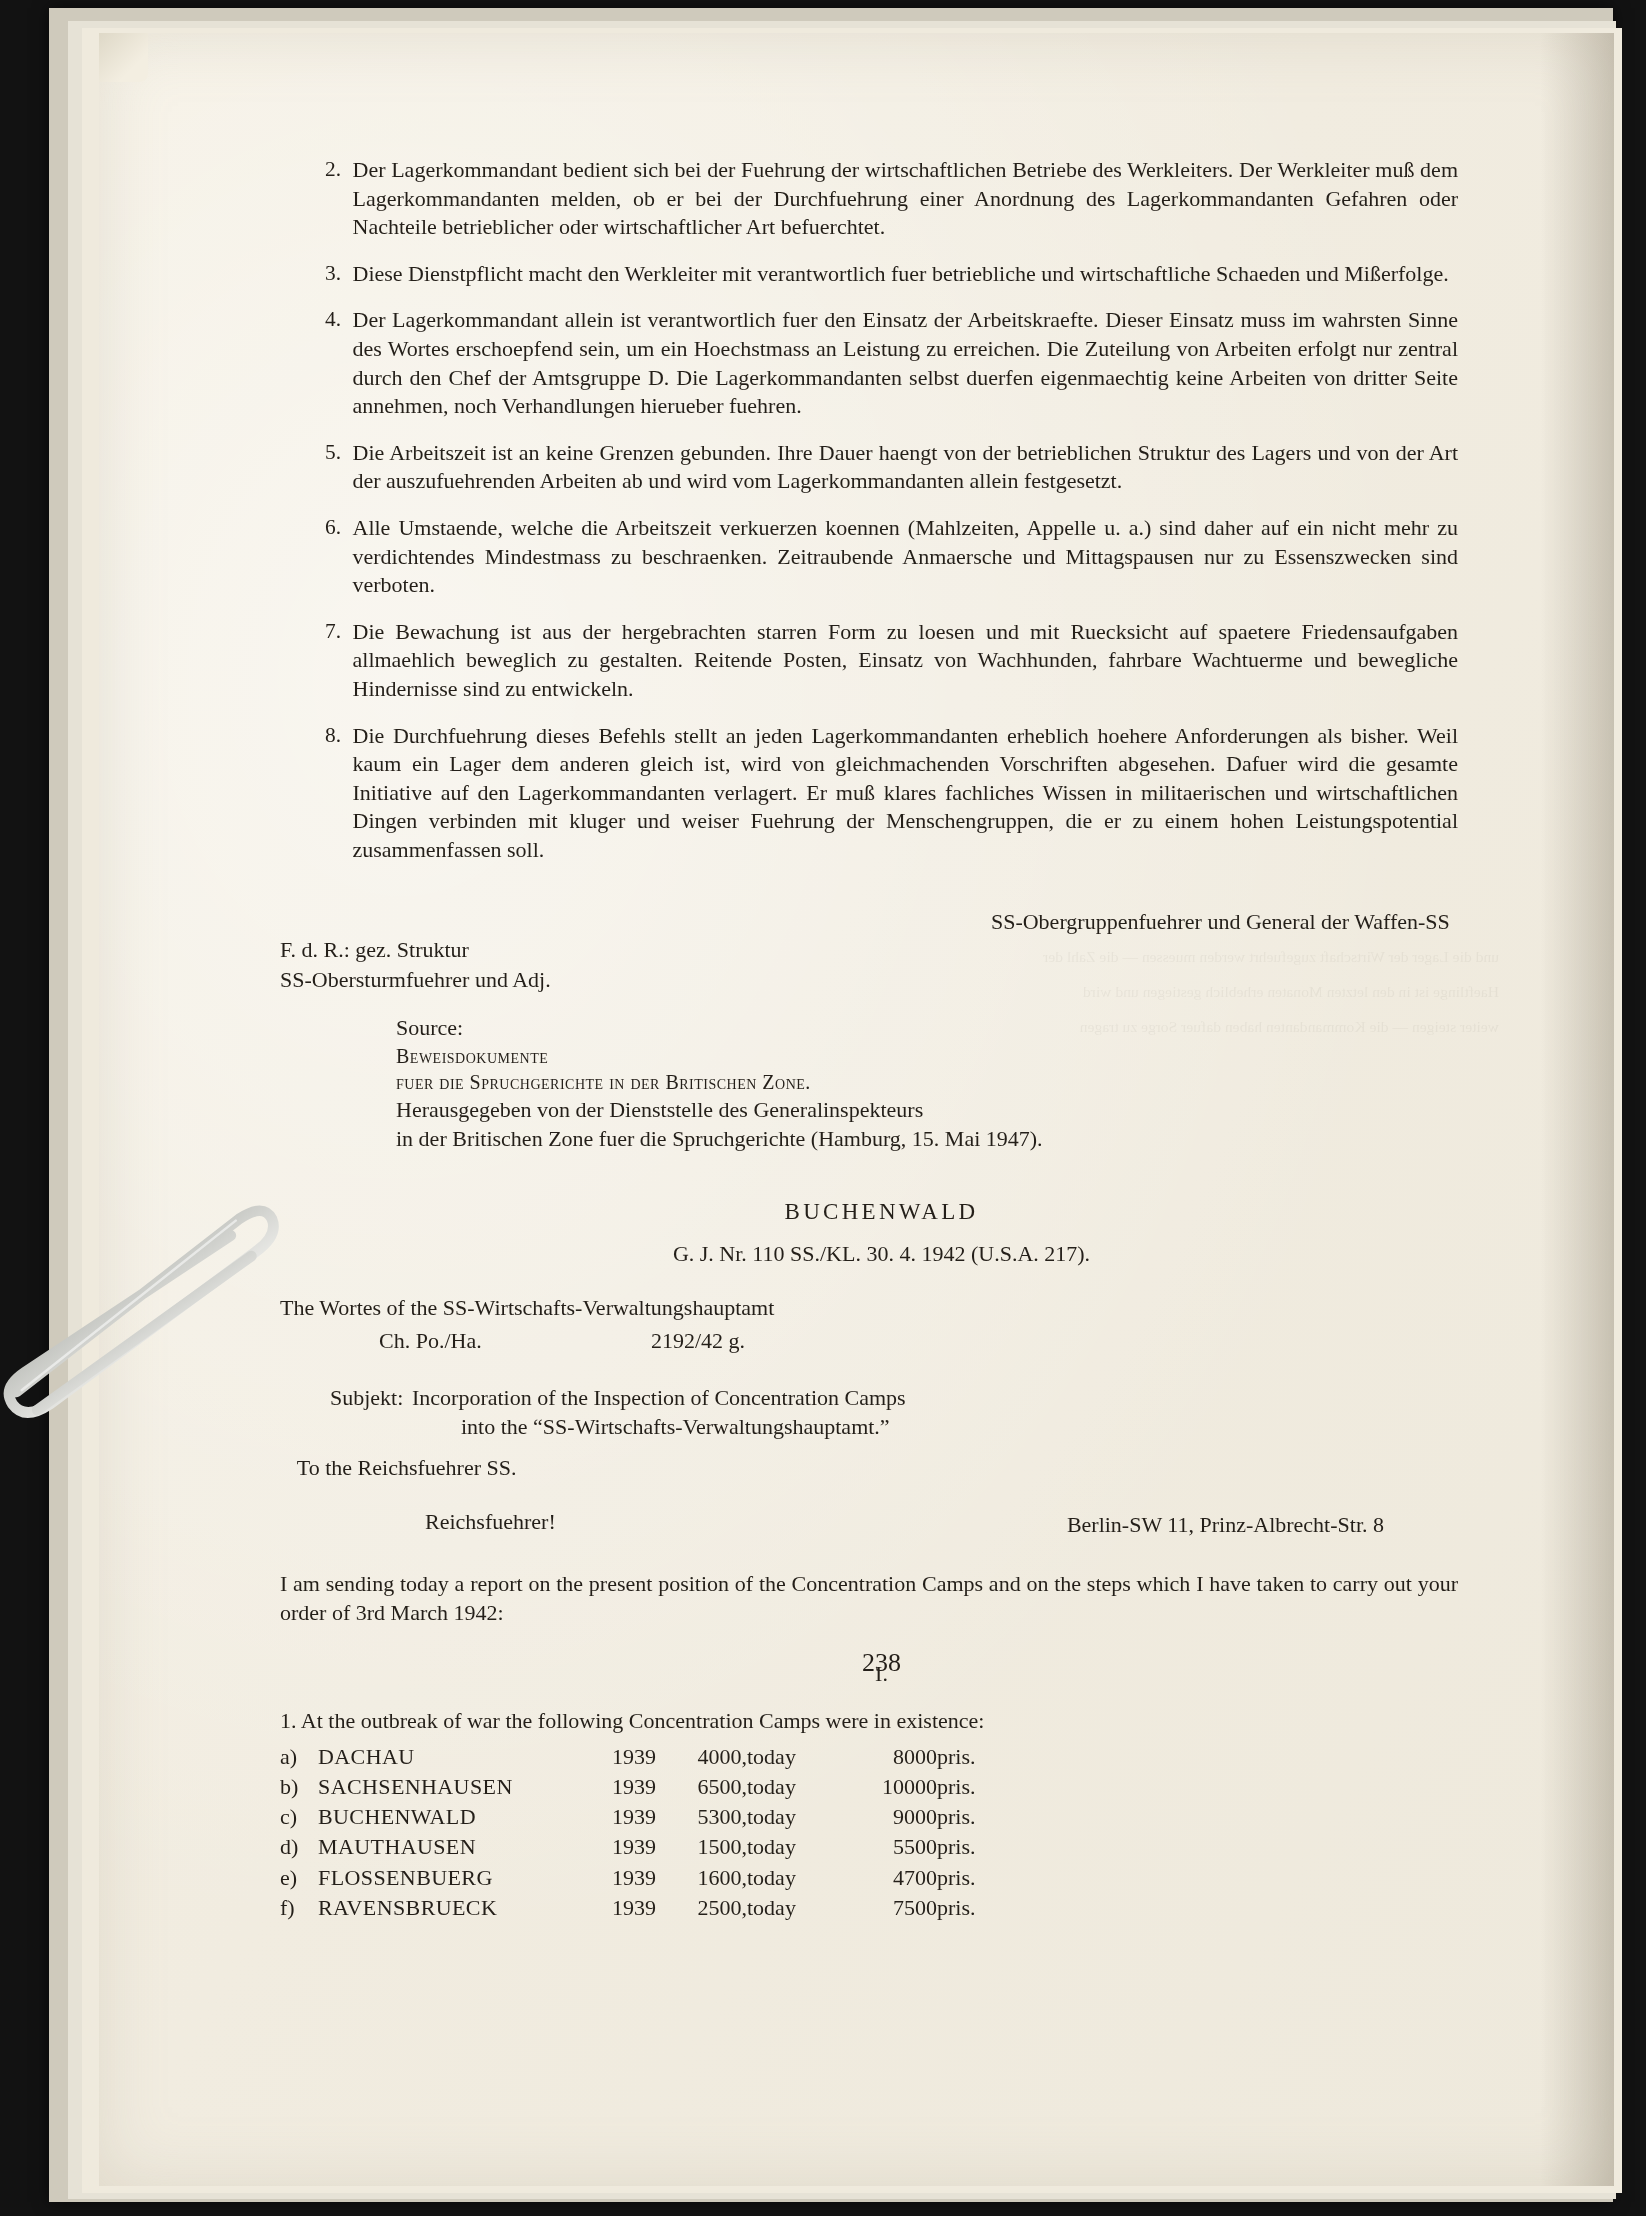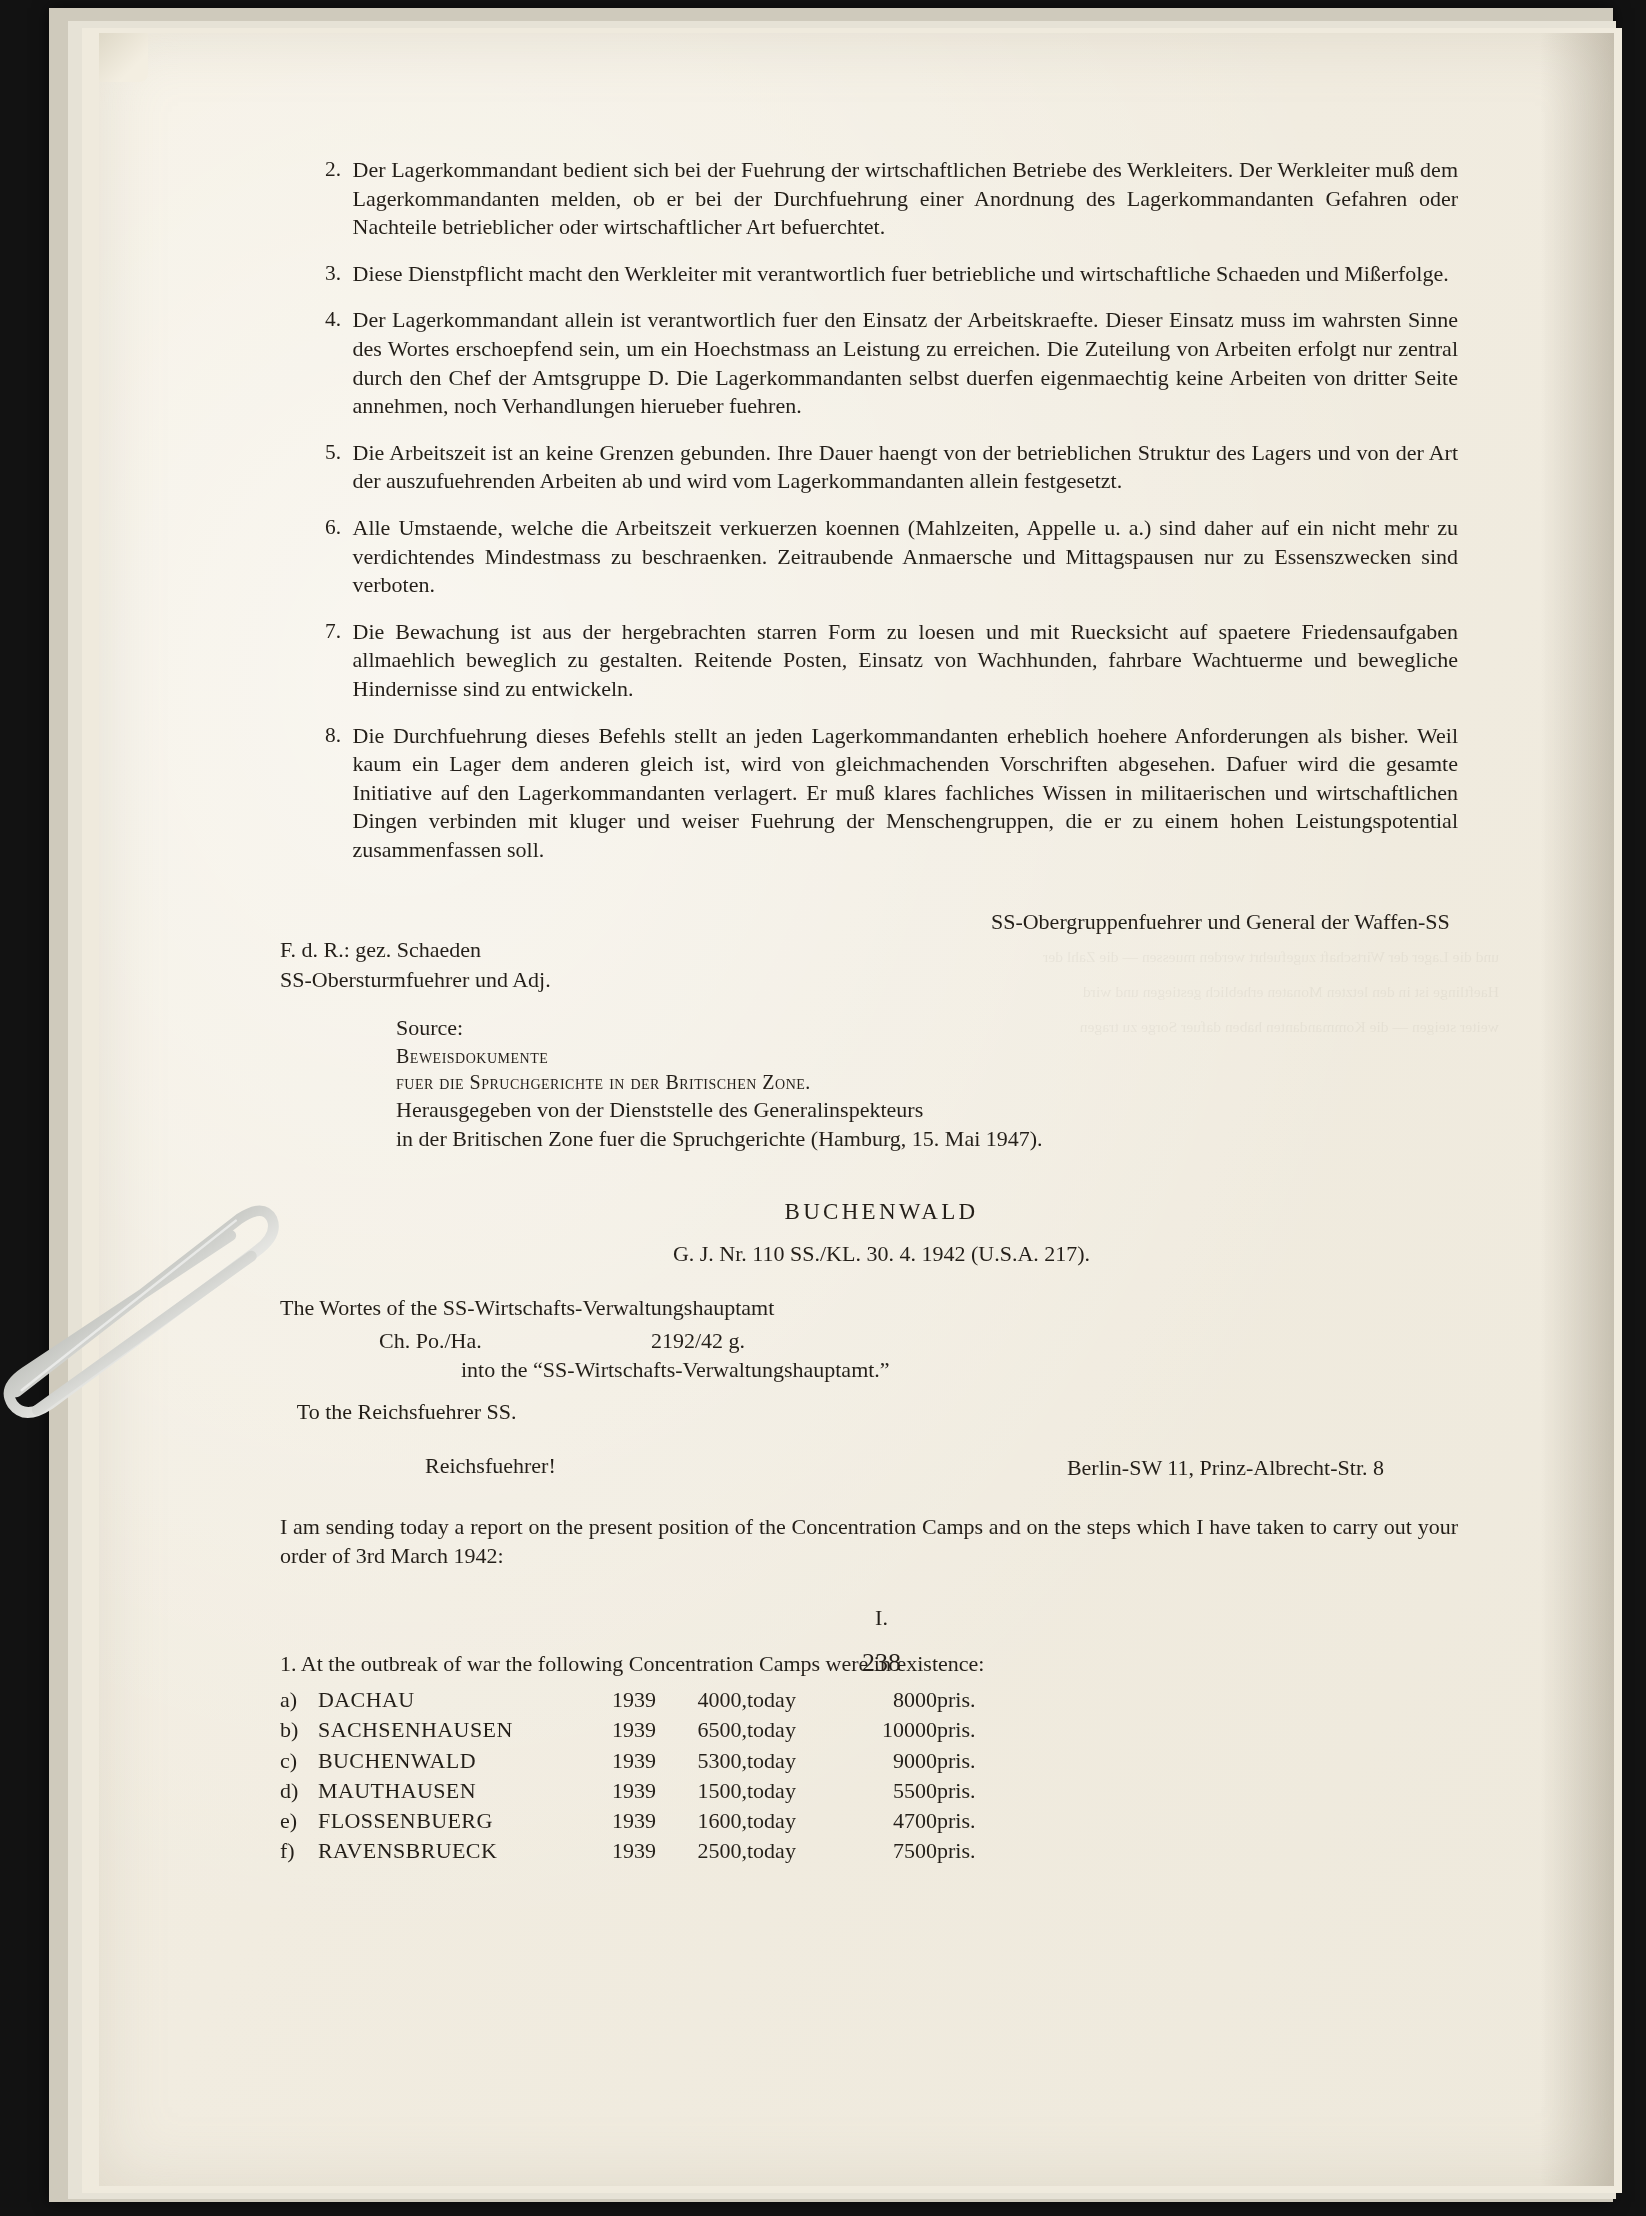--- a/index.html
+++ b/index.html
@@ -280,21 +280,21 @@
     <div class="num-item">
       <div class="num">8.</div>
       <div class="txt">Die Durchfuehrung dieses Befehls stellt an jeden Lagerkommandanten erheblich hoehere Anforderungen als bisher. Weil kaum ein Lager dem anderen gleich ist, wird von gleichmachenden Vorschriften abgesehen. Dafuer wird die gesamte Initiative auf den Lagerkommandanten verlagert. Er muß klares fachliches Wissen in militaerischen und wirtschaftlichen Dingen verbinden mit kluger und weiser Fuehrung der Menschengruppen, die er zu einem hohen Leistungspotential zusammenfassen soll.</div>
     </div>
 
     <div class="sign-block">
       <div class="sign-right">
         <div>SS-Obergruppenfuehrer und General der Waffen-SS</div>
       </div>
       <div class="sign-left">
-        <div>F. d. R.: gez. Schaeden</div>
+        <div>F. d. R.: gez. Struktur</div>
         <div>SS-Obersturmfuehrer und Adj.</div>
       </div>
     </div>
 
     <div class="source">
       <div>Source:</div>
       <div class="smallcaps">Beweisdokumente</div>
       <div class="smallcaps">fuer die Spruchgerichte in der Britischen Zone.</div>
       <div>Herausgegeben von der Dienststelle des Generalinspekteurs</div>
       <div>in der Britischen Zone fuer die Spruchgerichte (Hamburg, 15. Mai 1947).</div>
@@ -303,20 +303,24 @@
     <div class="translation-head">BUCHENWALD</div>
     <div class="gj-line">G. J. Nr. 110 SS./KL. 30. 4. 1942 (U.S.A. 217).</div>
 
     <div class="block-left" style="margin-left:-25px;">The Wortes of the SS-Wirtschafts-Verwaltungshauptamt</div>
 
     <div class="row-flex indent-2" style="margin-top:5px;">
       <div class="c1">Ch. Po./Ha.</div>
       <div>2192/42 g.</div>
     </div>
 
+    <div class="row-flex indent-1" style="margin-top:28px;">
+      <div style="width:82px;">Subjekt:</div>
+      <div>Incorporation of the Inspection of Concentration Camps</div>
+    </div>
     <div class="indent-3" style="margin-left:156px;">into the “SS-Wirtschafts-Verwaltungshauptamt.”</div>
 
     <div class="block-left" style="margin-top:13px; margin-left:-8.2px;">To the Reichsfuehrer SS.</div>
 
     <div class="addr-right">Berlin-SW 11, Prinz-Albrecht-Str. 8</div>
     <div class="reich">Reichsfuehrer!</div>
 
     <div class="para" style="margin-left:-25px;">I am sending today a report on the present position of the Concentration Camps and on the steps which I have taken to carry out your order of 3rd March 1942:</div>
 
     <div class="roman">I.</div>

